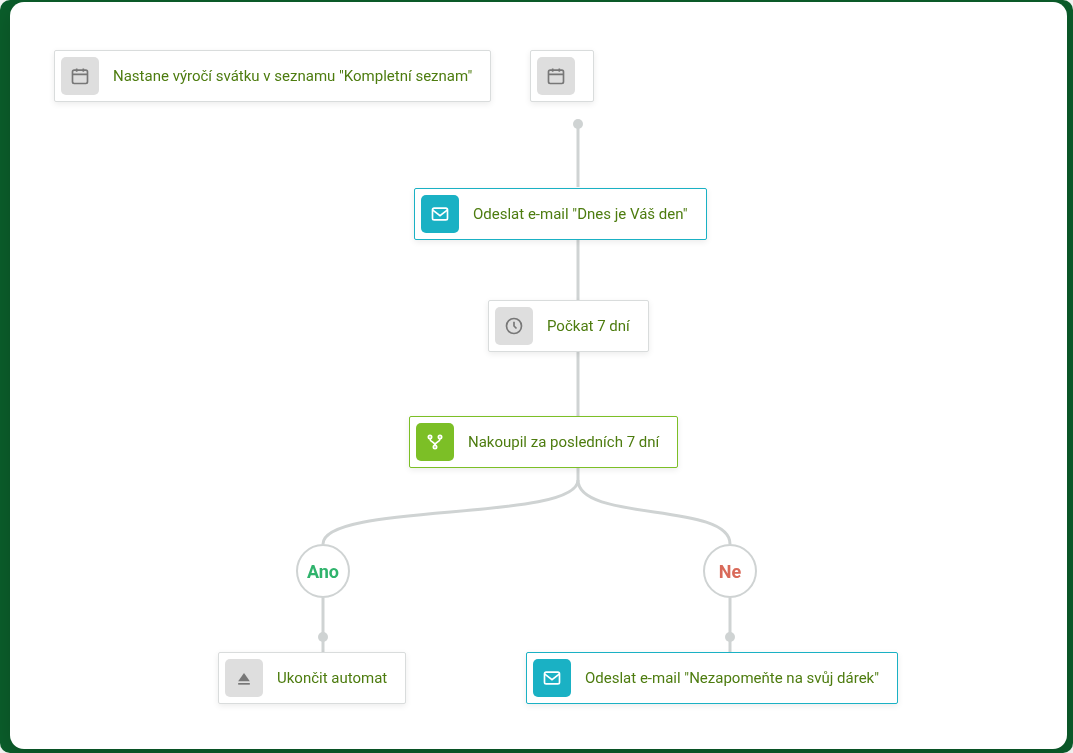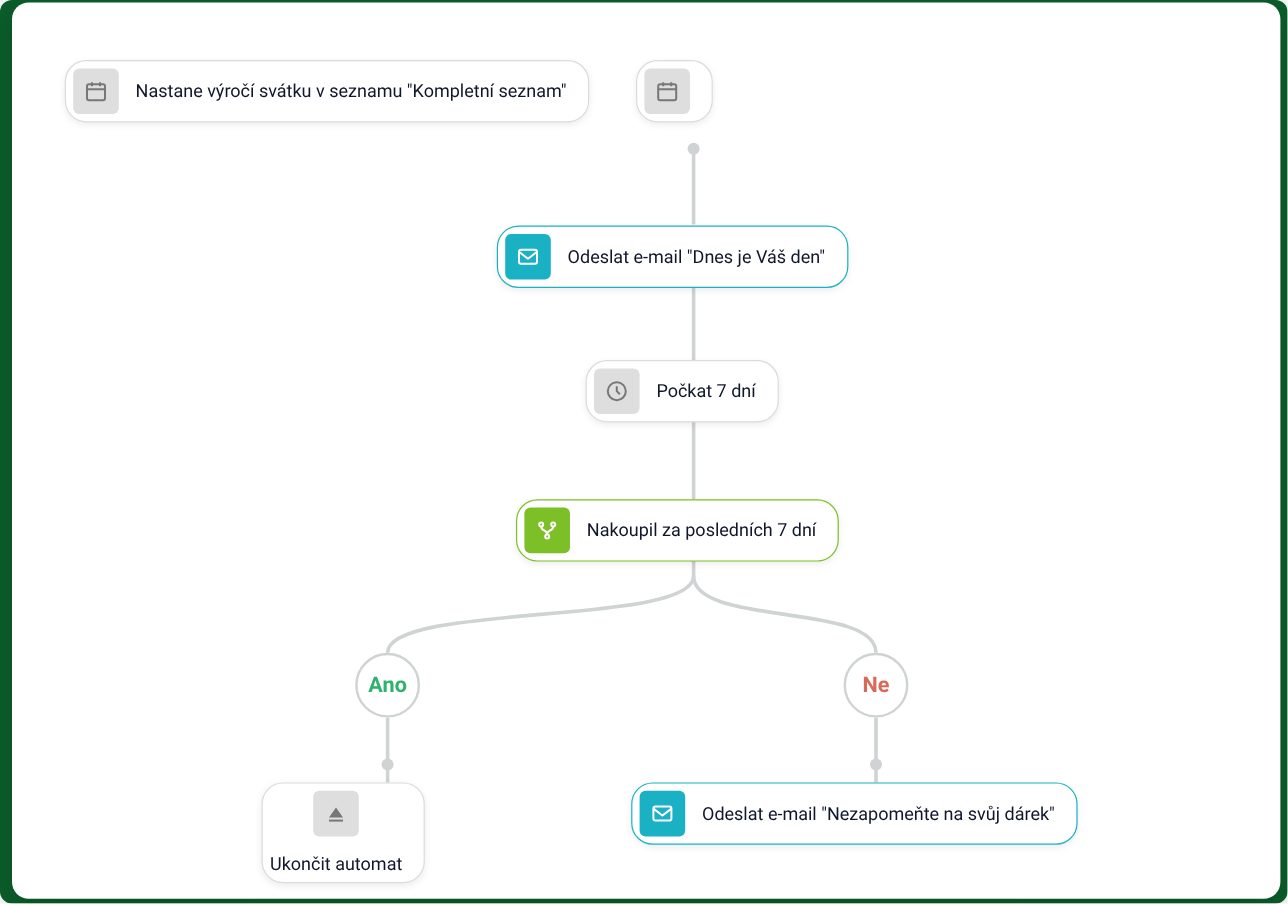--- a/index.html
+++ b/index.html
@@ -32,23 +32,23 @@
     pointer-events: none;
   }
   .node {
     position: absolute;
     display: flex;
     align-items: center;
     gap: 14px;
     padding: 6px 18px 6px 6px;
     background: #fff;
     border: 1px solid #d9dcdc;
-    border-radius: 18px;
+    border-radius: 2px;
     box-shadow: 0 2px 6px rgba(0,0,0,.08);
-    color: #0f172a;
+    color: #4d7c0f;
     font-size: 15px;
     white-space: nowrap;
   }
   .icon {
     width: 38px; height: 38px;
     display: flex; align-items: center; justify-content: center;
     border-radius: 5px;
     color: #666;
   }
   .icon svg { width: 20px; height: 20px; }
@@ -138,41 +138,41 @@
     <div class="node" style="left:478px; top:298px;">
       <span class="icon gray">
         <svg viewBox="0 0 24 24" fill="none" stroke="currentColor" stroke-width="2">
           <circle cx="12" cy="12" r="9"></circle>
             <path d="M12 7v5l3 3"></path>
         </svg>
       </span>
       <span>Počkat 7 dní</span>
     </div>
 
-    <div class="node green-border" style="left:420px; top:414px;">
+    <div class="node green-border" style="left:399px; top:414px;">
       <span class="icon green">
         <svg viewBox="0 0 24 24" fill="none" stroke="currentColor" stroke-width="2">
           <circle cx="6" cy="6" r="2"></circle>
             <circle cx="18" cy="6" r="2"></circle>
             <circle cx="12" cy="18" r="2"></circle>
           <path d="M6 8c0 5 6 3 6 8M18 8c0 5-6 3-6 8"></path>
         </svg>
       </span>
       <span>Nakoupil za posledních 7 dní</span>
     </div>
 
     <div class="label-circ yes" style="left:286px; top:542px;">
       <span>Ano</span>
     </div>
 
     <div class="label-circ no" style="left:693px; top:542px;">
       <span>Ne</span>
     </div>
 
-    <div class="node" style="left:208px; top:650px;flex-direction:column;">
+    <div class="node" style="left:208px; top:650px;">
       <span class="icon gray">
         <svg viewBox="0 0 24 24" fill="currentColor">
           <path d="M5 16h14L12 6 5 16z"></path>
             <rect x="5" y="18" width="14" height="2"></rect>
         </svg>
       </span>
       <span>Ukončit automat</span>
     </div>
 
     <div class="node teal-border" style="left:516px; top:650px;">

